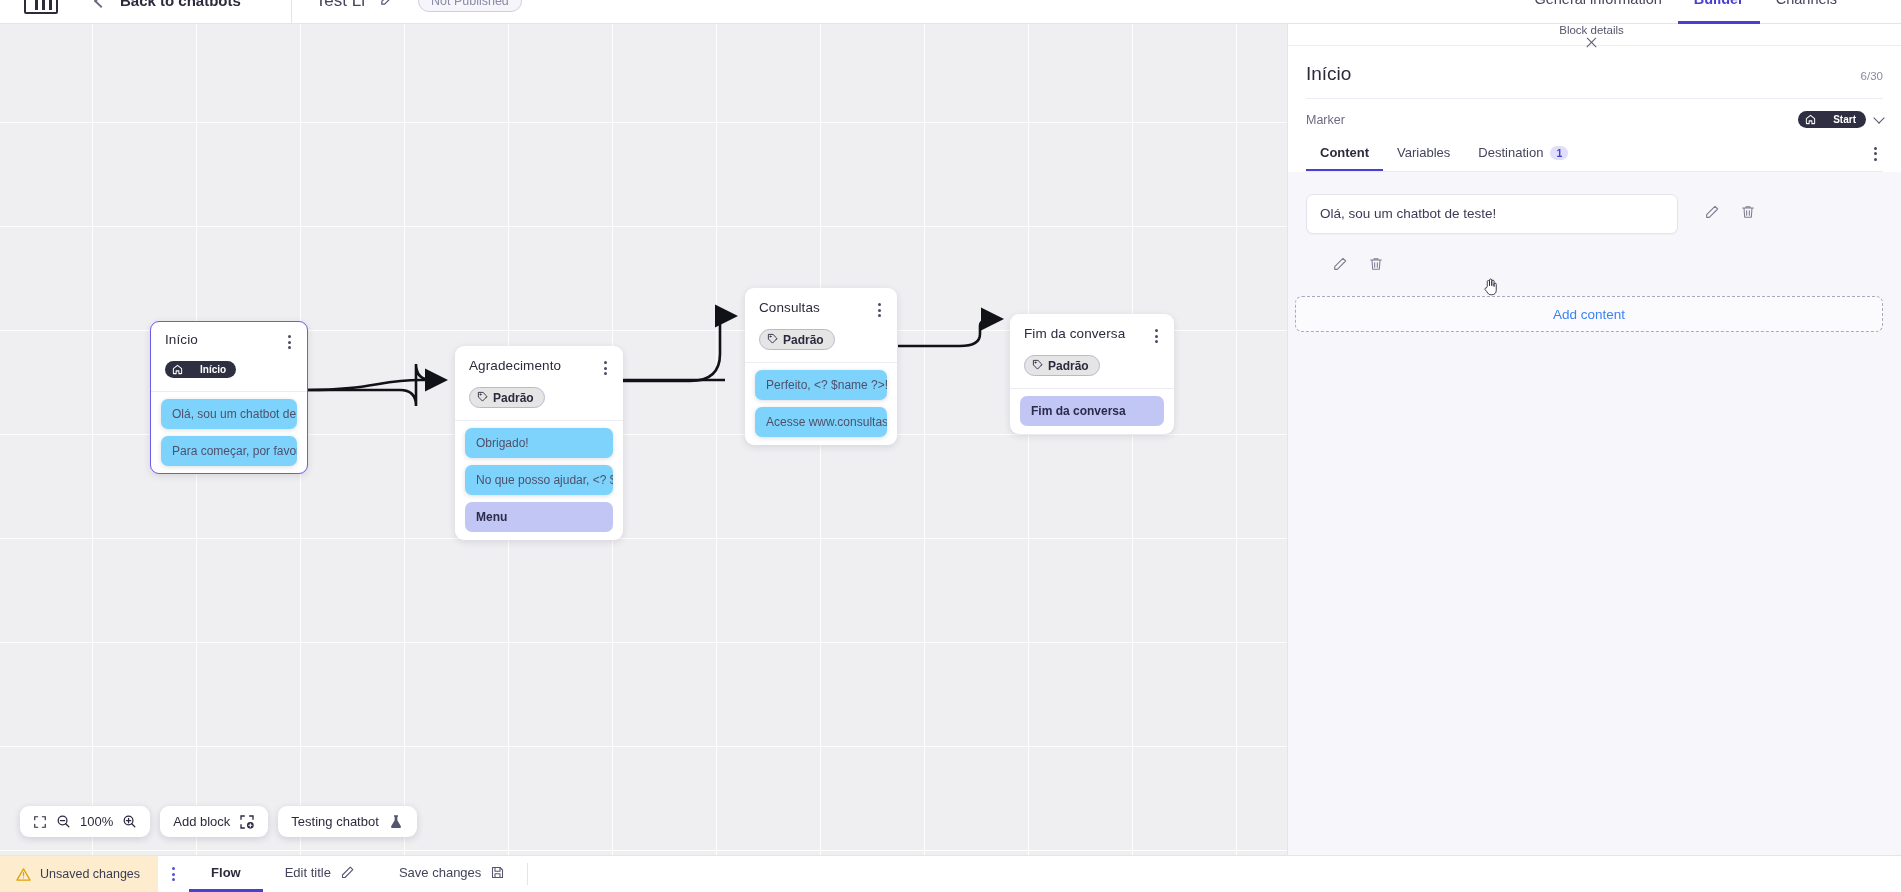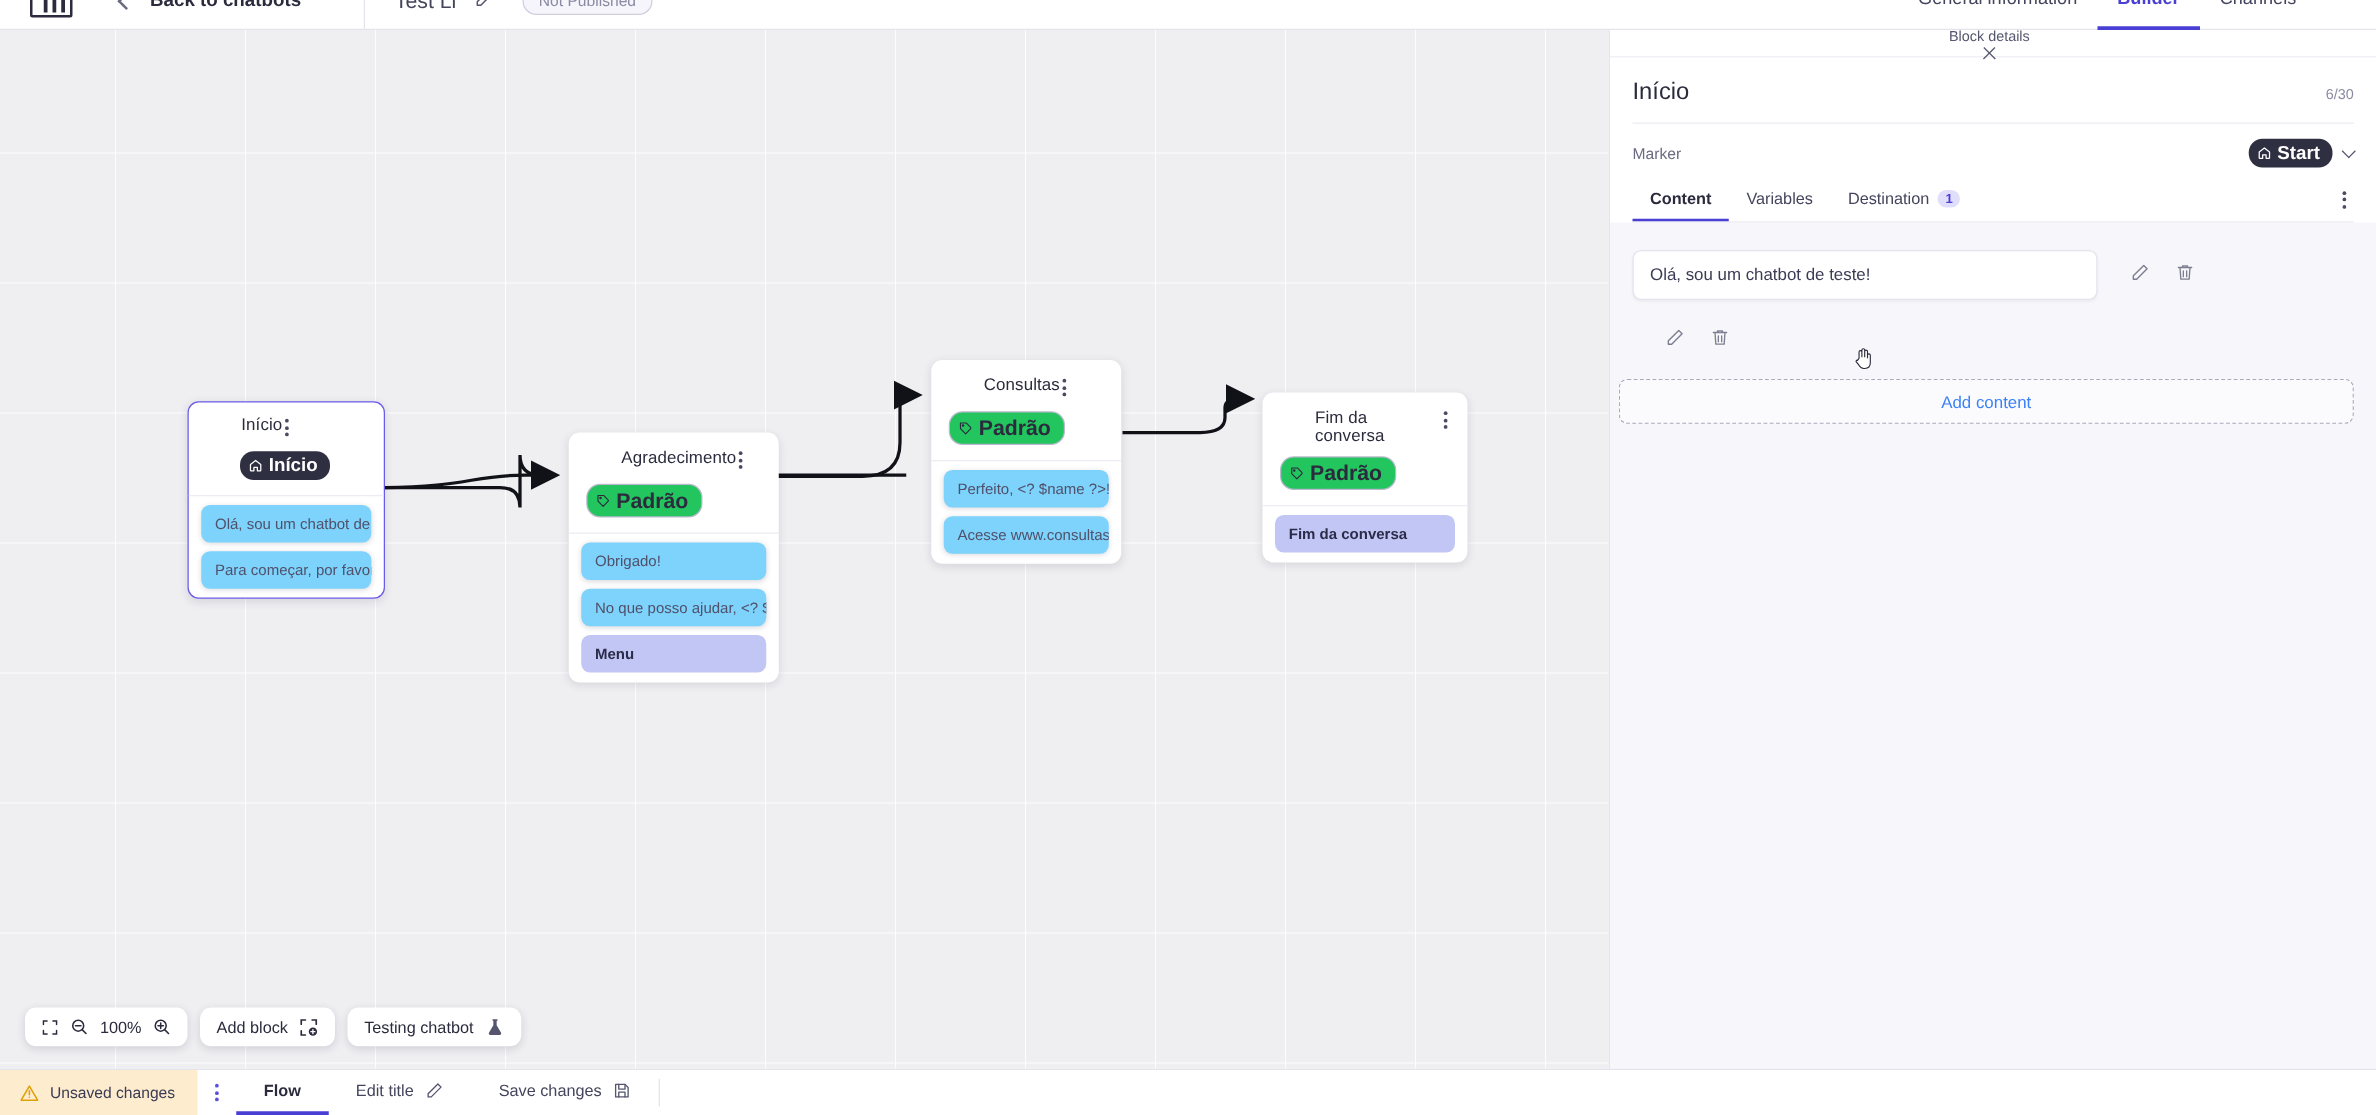--- a/index.html
+++ b/index.html
@@ -54,32 +54,32 @@
     background-position:-12px -6px;
   }
   .canvas-edges{position:absolute;left:0;top:0;width:1287px;height:844px;}
 
   .node{
     position:absolute; background:#ffffff; border-radius:9px;
     box-shadow:0 2px 7px rgba(40,40,70,.13);
     padding:10px 0 8px 0;
   }
   .node.selected{ border:1.6px solid #6b5ce7; padding:8.4px 0 6.4px 0;}
-  .node-head{display:flex;align-items:flex-start;justify-content:flex-start;padding:2px 14px 0 14px;margin-left:28px;}
+  .node-head{display:flex;align-items:flex-start;justify-content:space-between;padding:2px 14px 0 14px;}
   .node-title{font-size:13.5px;color:#2b2b3d;font-weight:400;letter-spacing:.1px;}
   .kebab{display:flex;flex-direction:column;gap:2.5px;padding:3px 2px;cursor:pointer;}
   .kebab i{width:3px;height:3px;border-radius:50%;background:#4a4a63;display:block;}
   .badge-row{padding:9px 14px 4px 14px;}
   .badge-start{
-    display:inline-flex;align-items:center;gap:5px;background:#2f2f42;color:#fff;
-    border-radius:11px;padding:3px 10px 3px 7px;font-size:15px;font-weight:700;margin-left:27px;
+    display:inline-flex;align-items:center;gap:17px;background:#2f2f42;color:#fff;
+    border-radius:11px;padding:3px 10px 3px 7px;font-size:10px;font-weight:700;
   }
   .badge-default{
-    display:inline-flex;align-items:center;gap:5px;border:1px solid #b9b9cd;color:#2b2b3d;
-    border-radius:11px;padding:2.5px 10px 2.5px 7px;font-size:17px;font-weight:700;background:#22c55e;
+    display:inline-flex;gap:5px;border:1px solid #b9b9cd;color:#2b2b3d;
+    border-radius:11px;padding:2.5px 10px 2.5px 7px;font-size:12px;font-weight:700;background:#e5e5e5;
   }
   .msg{
     margin:7px 10px 0 10px;background:#7dd3fc;border-radius:7px;
     box-shadow:0 1px 4px rgba(40,40,70,.16);
     font-size:12px;color:#50506a;padding:8px 11px;white-space:nowrap;overflow:hidden;
   }
   .msg.highlight{background:#c2c6f5;color:#2b2b4a;font-weight:700;box-shadow:none;}
   .node-sep{height:1px;background:#ececf2;margin:8px 0 0 0;}
 
   

